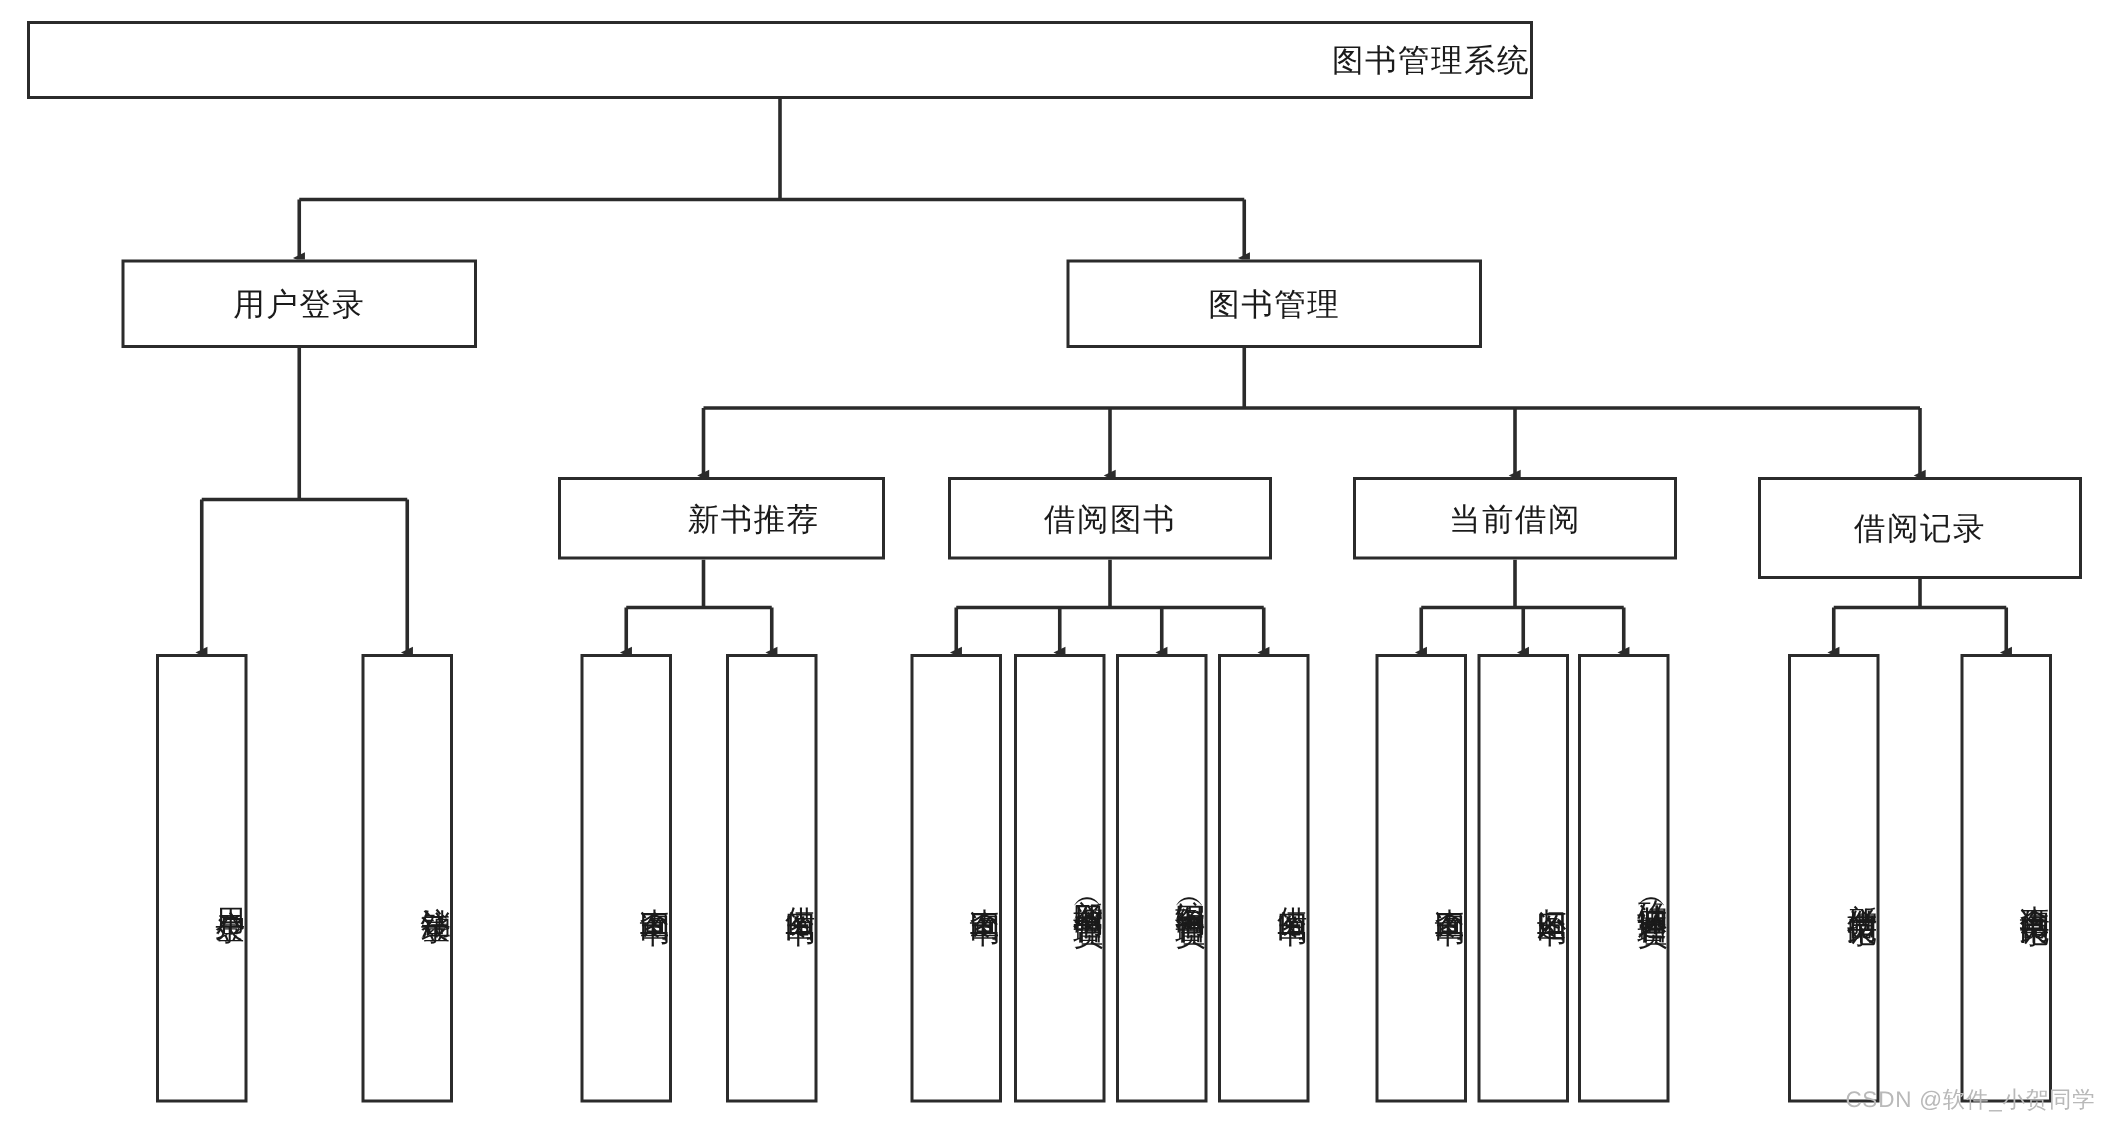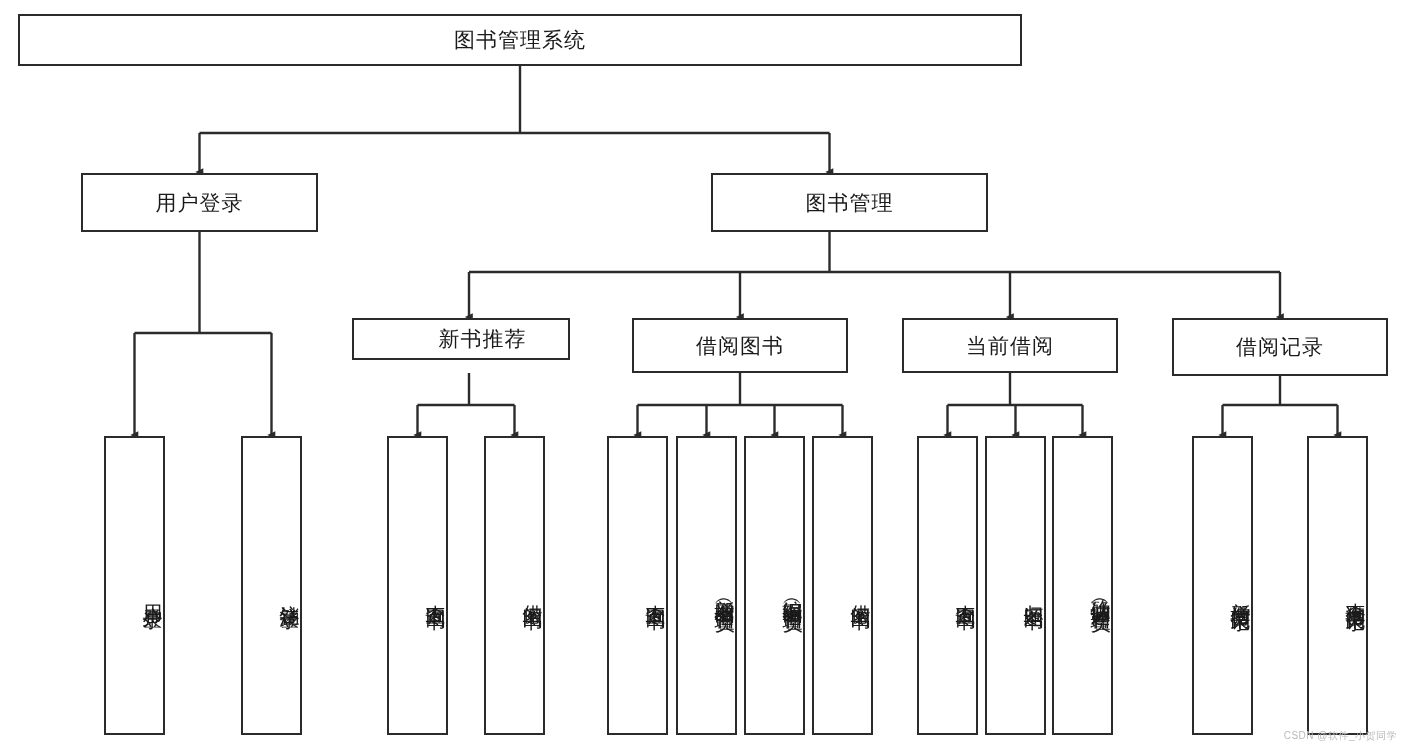--- a/index.html
+++ b/index.html
@@ -49,21 +49,21 @@
     left: 0;
     top: 0;
     width: 1405px;
     height: 747px;
     pointer-events: none;
   }
   .watermark {
     position: absolute;
     right: 8px;
     bottom: 4px;
-    font-size: 10px;
+    font-size: 15px;
     color: #b9b9b9;
     letter-spacing: 0.5px;
     white-space: nowrap;
   }
 </style>
 </head>
 <body>
 
 <div id="diagram-root">
   <svg id="connector-layer" viewBox="0 0 1405 747" width="1405" height="747" aria-hidden="true">
@@ -103,39 +103,39 @@
         <path d="M1015.5,405 L1015.5,435" marker-end="url(#arrowhead)"></path>
         <path d="M1082.5,405 L1082.5,435" marker-end="url(#arrowhead)"></path>
         <path d="M1280,373 L1280,405"></path>
         <path d="M1222.5,405 L1337.5,405"></path>
         <path d="M1222.5,405 L1222.5,435" marker-end="url(#arrowhead)"></path>
         <path d="M1337.5,405 L1337.5,435" marker-end="url(#arrowhead)"></path>
       </g>
   </svg>
 
   <div id="node-layer">
-      <div class="node-box horizontal" style="left: 18px; top: 14px; width: 1004px; height: 52px;">
+      <div class="node-box horizontal" style="left: 18px; top: 14px; width: 1004px; height: 52px; justify-content: flex-end;">
         <span class="node-label">图书管理系统</span>
       </div>
       <div class="node-box horizontal" style="left: 81px; top: 173px; width: 237px; height: 59px;">
         <span class="node-label">用户登录</span>
       </div>
       <div class="node-box horizontal" style="left: 711px; top: 173px; width: 277px; height: 59px;">
         <span class="node-label">图书管理</span>
       </div>
-      <div class="node-box horizontal" style="left: 352px; top: 318px; width: 218px; height: 42px; padding-left: 43px;">
+      <div class="node-box horizontal" style="left: 372px; top: 318px; width: 218px; height: 55px; padding-left: 43px;">
         <span class="node-label">新书推荐</span>
       </div>
       <div class="node-box horizontal" style="left: 632px; top: 318px; width: 216px; height: 55px;">
         <span class="node-label">借阅图书</span>
       </div>
       <div class="node-box horizontal" style="left: 902px; top: 318px; width: 216px; height: 55px;">
         <span class="node-label">当前借阅</span>
       </div>
-      <div class="node-box horizontal" style="left: 1172px; top: 318px; width: 216px; height: 58px;">
+      <div class="node-box horizontal" style="left: 1172px; top: 318px; width: 216px; height: 68px;">
         <span class="node-label">借阅记录</span>
       </div>
       <div class="node-box vertical" style="left: 104px; top: 436px; width: 61px; height: 299px;">
         <span class="node-label">用户登录</span>
       </div>
       <div class="node-box vertical" style="left: 241px; top: 436px; width: 61px; height: 299px;">
         <span class="node-label">注销登录</span>
       </div>
       <div class="node-box vertical" style="left: 387px; top: 436px; width: 61px; height: 299px;">
         <span class="node-label">查询图书</span>

